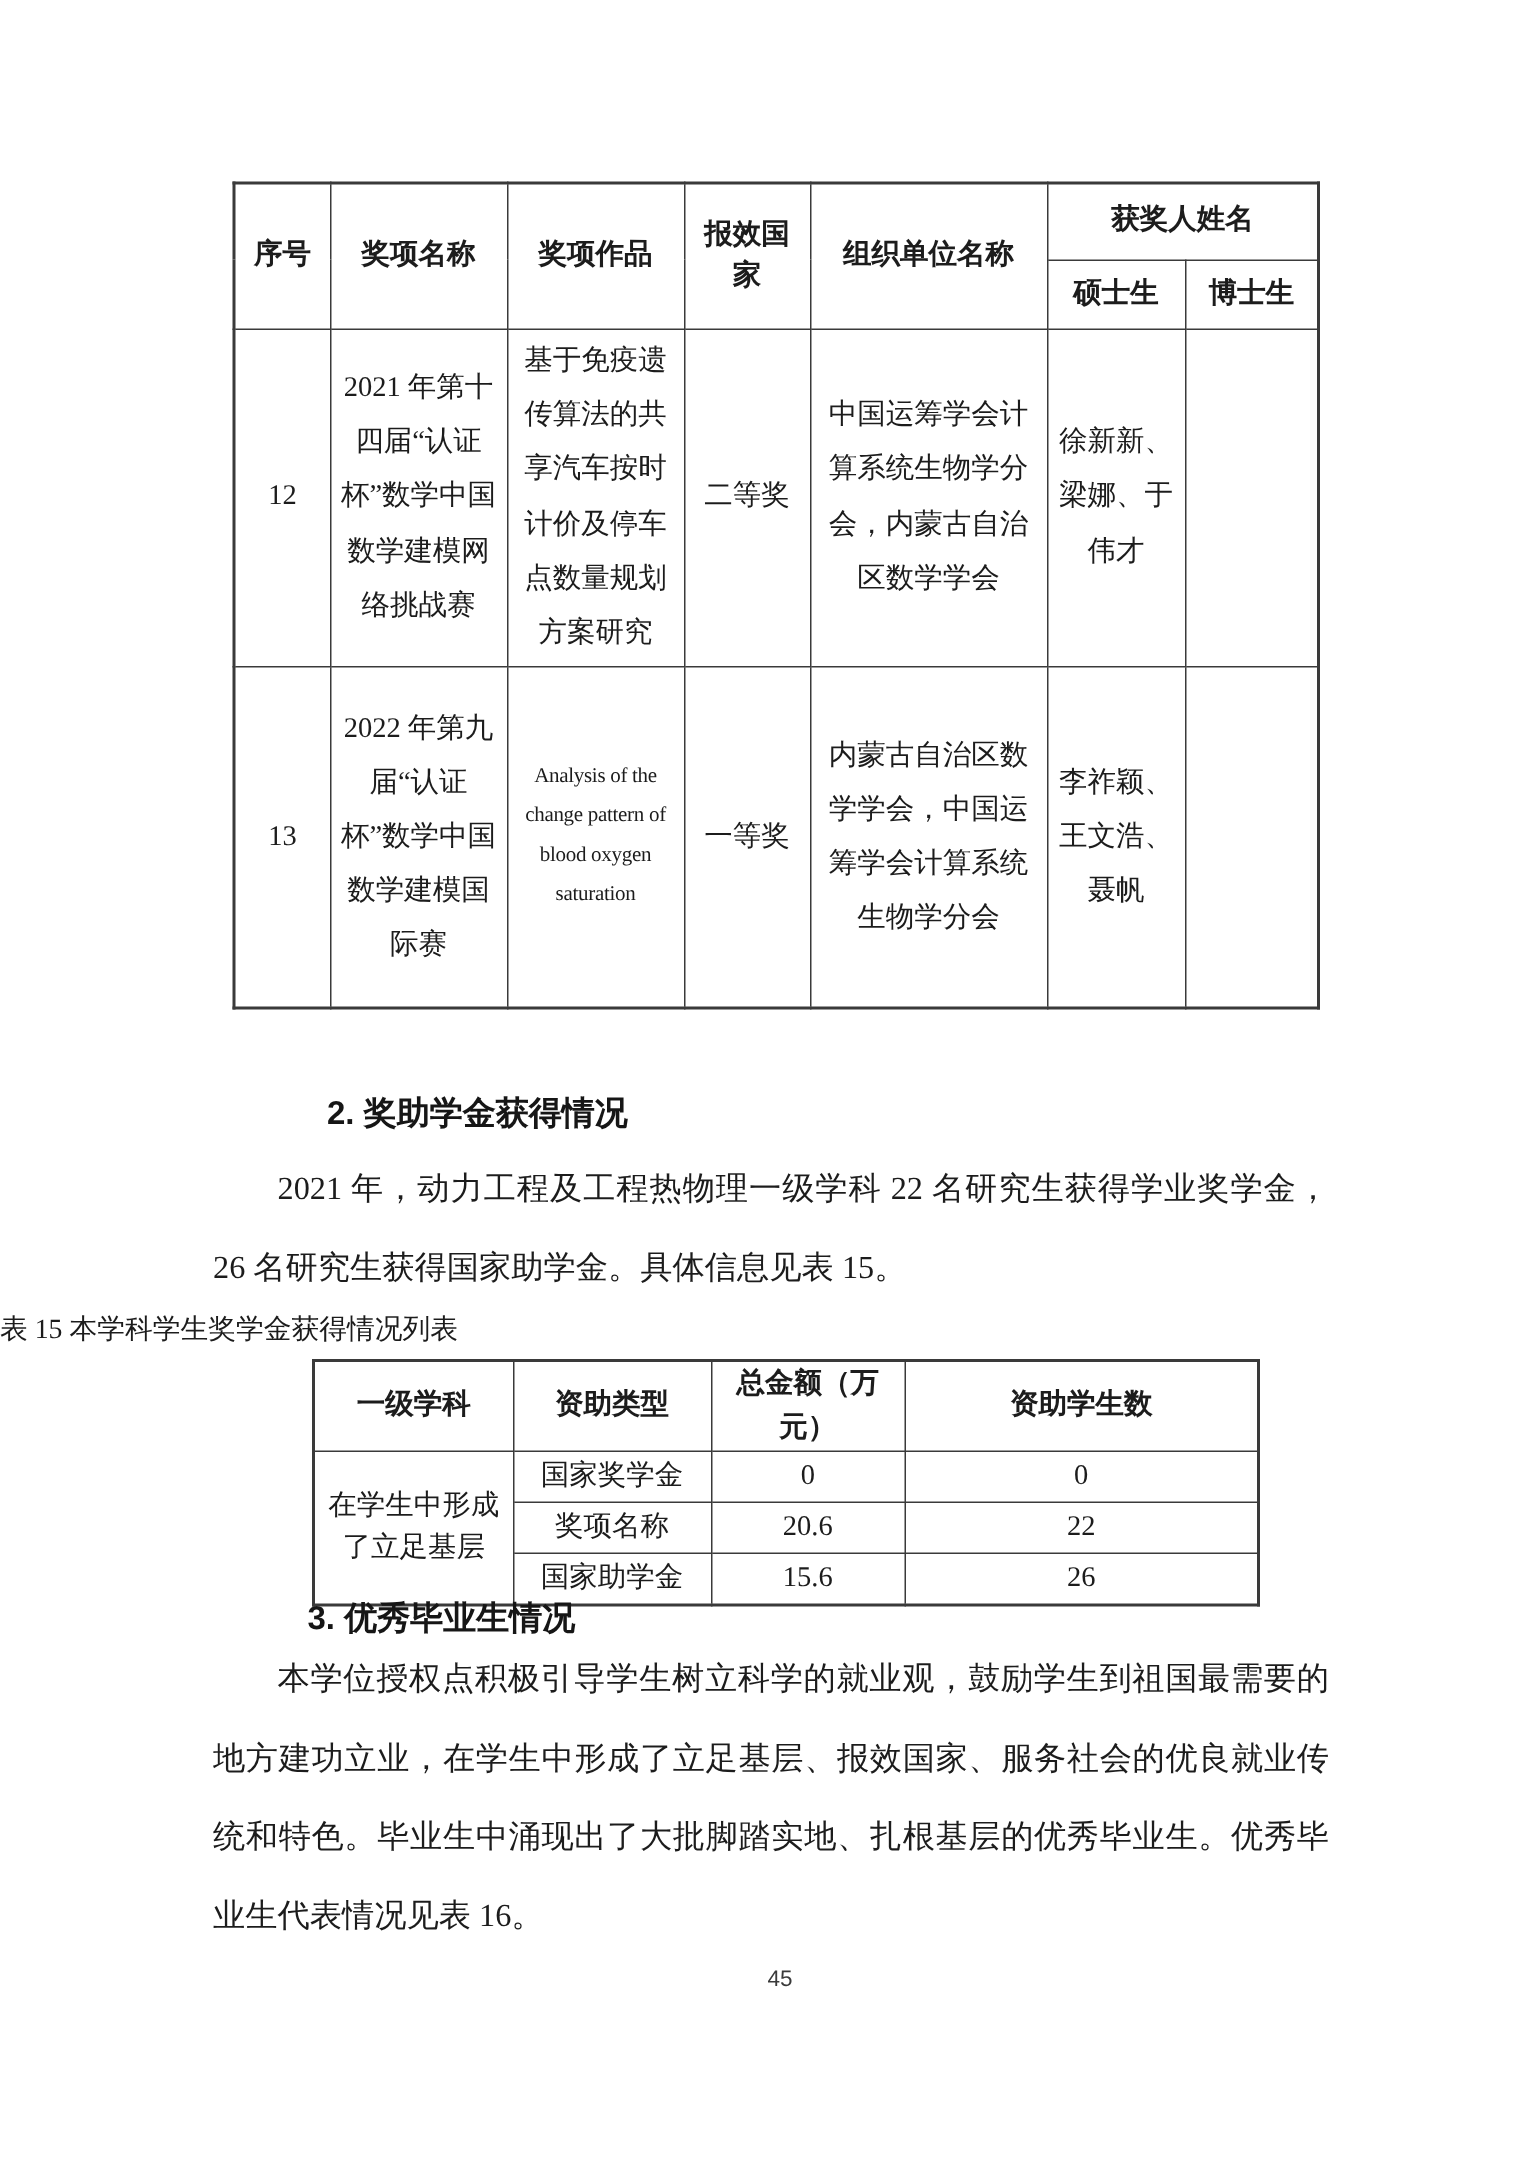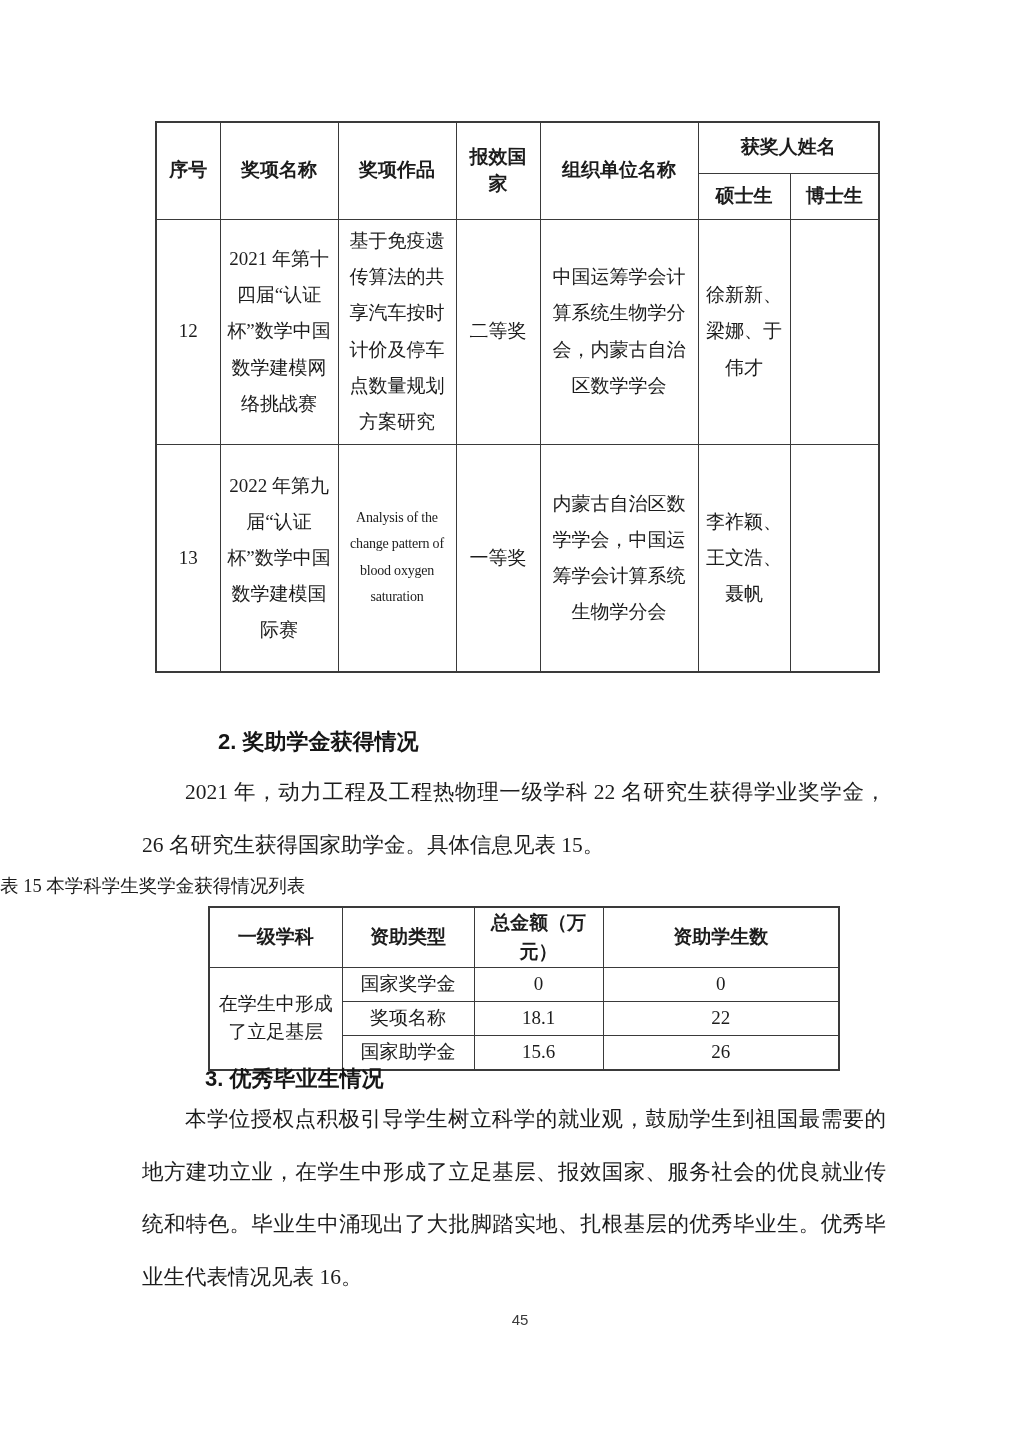--- a/index.html
+++ b/index.html
@@ -180,21 +180,21 @@
       <th>资助学生数</th>
     </tr>
     <tr class="frow">
       <td rowspan="3" class="disc-cell">在学生中形成了立足基层</td>
       <td>国家奖学金</td>
       <td>0</td>
       <td>0</td>
     </tr>
     <tr class="frow">
       <td>奖项名称</td>
-      <td>18.1</td>
+      <td>20.6</td>
       <td>22</td>
     </tr>
     <tr class="frow">
       <td>国家助学金</td>
       <td>15.6</td>
       <td>26</td>
     </tr>
   </tbody>
 </table>
 

